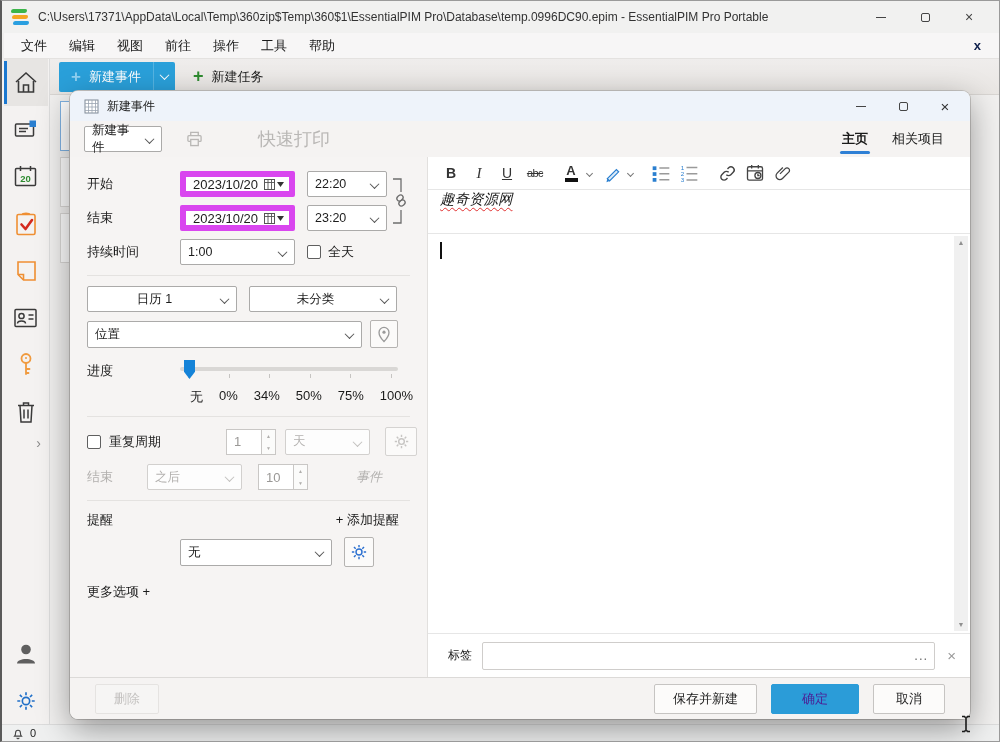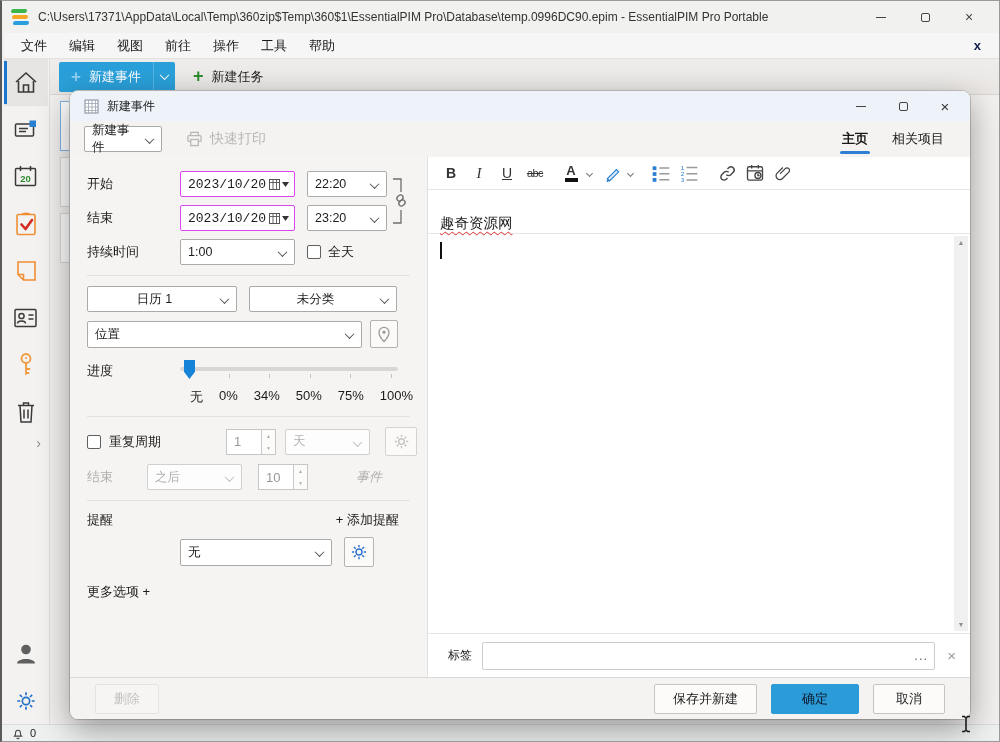--- a/index.html
+++ b/index.html
@@ -59,36 +59,36 @@
   .dlg-titlebar{ height:30px; background:#eef3fa; display:flex; align-items:center; padding:0 4px 0 14px; flex:0 0 auto; }
   .dlg-title{ font-size:12px; color:#1a1a1a; margin-left:8px; flex:1; }
   .dlg-winbtn{ width:42px; height:28px; display:flex; align-items:center; justify-content:center; color:#333; font-size:13px; }
 
   .dlg-toolbar{ height:36px; background:#f5f3f2; display:flex; align-items:center; padding:0 14px; flex:0 0 auto; }
   .combo{ height:26px; background:#fff; border:1px solid #abaaa9; border-radius:2px;
     display:flex; align-items:center; padding:0 22px 0 7px; font-size:12.5px; color:#1c1c1c; position:relative; }
   .combo .cv{ position:absolute; right:8px; top:10px; }
   .combo.disabled{ color:#b3b1af; border-color:#d2d0ce; background:#fdfdfd; }
   .combo.disabled .cv{ border-color:#c2c0be; }
-  .quickprint{ display:flex; align-items:center; margin-left:24px; color:#b9b7b5; font-size:14px; }
+  .quickprint{ display:flex; align-items:center; margin-left:24px; color:#b9b7b5; font-size:18px;gap:48px; }
   .quickprint svg{ margin-right:7px; }
   .dlg-tabs{ margin-left:auto; display:flex; height:36px; }
   .dlg-tab{ padding:0 12px; font-size:13px; color:#1a1a1a; display:flex; align-items:center; position:relative; }
   .dlg-tab.active{ font-weight:bold; }
   .dlg-tab.active::after{ content:""; position:absolute; left:10px; right:10px; bottom:3px; height:3px; background:#2f80d5; border-radius:2px; }
 
   .dlg-body{ flex:1; display:flex; min-height:0; }
 
   
   .form-pane{ width:357px; flex:0 0 auto; padding:14px 0 0 17px; position:relative; font-size:13px; color:#1c1c1c; }
   .frow{ display:flex; align-items:center; margin-bottom:8px; }
   .flabel{ width:93px; flex:0 0 auto; }
   .flabel.gray, .gray{ color:#b2b0ae; }
-  .datefield{ width:115px; height:26px; background:#fff; border:1px solid #d946ef; border-radius:2px;
-    display:flex; align-items:center; padding:0 5px 0 7px; font-size:13px;font-family:Liberation Mono, monospace; }
+  .datefield{ width:115px; height:26px; background:#fff; border:6px solid #d946ef; border-radius:2px;
+    display:flex; align-items:center; padding:0 5px 0 7px; font-size:13px; }
   .datefield .dficon{ margin-left:auto; display:flex; align-items:center; gap:2px; }
   .timecombo{ width:80px; margin-left:12px; }
   .durcombo{ width:115px; }
   .sep2{ height:1px; background:#e4e2e0; margin:10px 17px 10px 0; }
   .linkbracket{ position:absolute; left:322px; top:16px; }
 
   .checkbox{ width:14px; height:14px; border:1px solid #5f5f5f; border-radius:2px; background:#fff; flex:0 0 auto; }
   .allday{ display:flex; align-items:center; gap:7px; margin-left:12px; }
 
   .slider-wrap{ position:relative; width:218px; margin-left:0; }
@@ -113,40 +113,40 @@
   .editor-pane{ flex:1; display:flex; flex-direction:column; background:#fff; border-left:1px solid #e2e0de; min-width:0; }
   .ed-toolbar{ height:33px; border-bottom:1px solid #e6e6e6; display:flex; align-items:center; padding:0 10px; gap:2px; flex:0 0 auto; }
   .tbtn{ min-width:26px; height:26px; display:flex; align-items:center; justify-content:center; color:#333; }
   .tbtn.b{ font-weight:bold; font-size:14px; }
   .tbtn.i{ font-family:"Liberation Serif", serif; font-style:italic; font-size:15px; }
   .tbtn.u{ text-decoration:underline; font-size:14px; }
   .tbtn.s{ text-decoration:line-through; font-size:11px; letter-spacing:-0.5px; }
   .tbtn.fontcolor{ flex-direction:column; font-weight:bold; font-size:13px; line-height:12px; }
   .tbtn.fontcolor .bar{ width:13px; height:4px; background:#111; margin-top:1px; }
   .mini-cv{ width:5px; height:5px; border-right:1.2px solid #777; border-bottom:1.2px solid #777; transform:rotate(45deg); margin:0 5px 0 1px; }
-  .ed-subject{ height:44px; border-bottom:1px solid #e6e6e6; display:flex; align-items:flex-end; padding:0 12px; flex:0 0 auto; }
+  .ed-subject{ height:44px; border-bottom:1px solid #e6e6e6; display:flex; align-items:flex-start; padding:0 12px; flex:0 0 auto;font-style:italic; }
   .subject-text{ font-size:14.5px; color:#1a1a1a;
     text-decoration:underline wavy #e03131 1px; text-underline-offset:3px; }
   .ed-bodyarea{ flex:1; position:relative; min-height:0; }
   .caret{ position:absolute; left:12px; top:8px; width:1.5px; height:17px; background:#111; }
   .vscroll{ position:absolute; right:2px; top:2px; bottom:2px; width:14px; background:#f0f0f0;
     display:flex; flex-direction:column; justify-content:space-between; align-items:center; }
   .vscroll span{ font-size:7px; color:#909090; padding:3px 0; }
   .ed-tags{ height:44px; border-top:1px solid #e6e6e6; display:flex; align-items:center; padding:0 12px 0 20px; flex:0 0 auto; gap:10px; }
   .tags-input{ flex:1; height:28px; border:1px solid #cfcdcb; border-radius:2px; background:#fff; display:flex; align-items:center; }
   .tags-text{ flex:1; border:none; outline:none; height:100%; font-size:13px; padding:0 8px; background:transparent; }
   .tags-more{ width:26px; height:100%; display:flex; align-items:center; justify-content:center; color:#6d6d6d; font-size:13px; letter-spacing:1px; }
   .tags-clear{ color:#9a9a9a; font-size:15px; padding:0 2px; }
 
   
   .dlg-footer{ height:42px; flex:0 0 auto; background:#f5f3f2; border-top:1px solid #dcdad8;
     display:flex; align-items:center; padding:0 25px; }
   .btn{ height:30px; border:1px solid #c6c4c2; border-radius:2px; background:#fcfbfa;
     font-size:13px; color:#1c1c1c; display:flex; align-items:center; justify-content:center; padding:0 18px; }
-  .btn.primary{ background:#2b9cd8; border-color:#2b9cd8; color:#0f172a; padding:0 30px; }
+  .btn.primary{ background:#2b9cd8; border-color:#2b9cd8; color:#4c1d95; padding:0 30px; }
   .btn.disabled{ background:#f6f5f4; border-color:#e5e3e1; color:#c4c2c0; }
   .footer-right{ margin-left:auto; display:flex; gap:14px; }
 
   .ibeam-cursor{ position:absolute; left:956px; top:714px; z-index:60; }
 </style>
 </head>
 <body>
 
 <div class="window">
 

